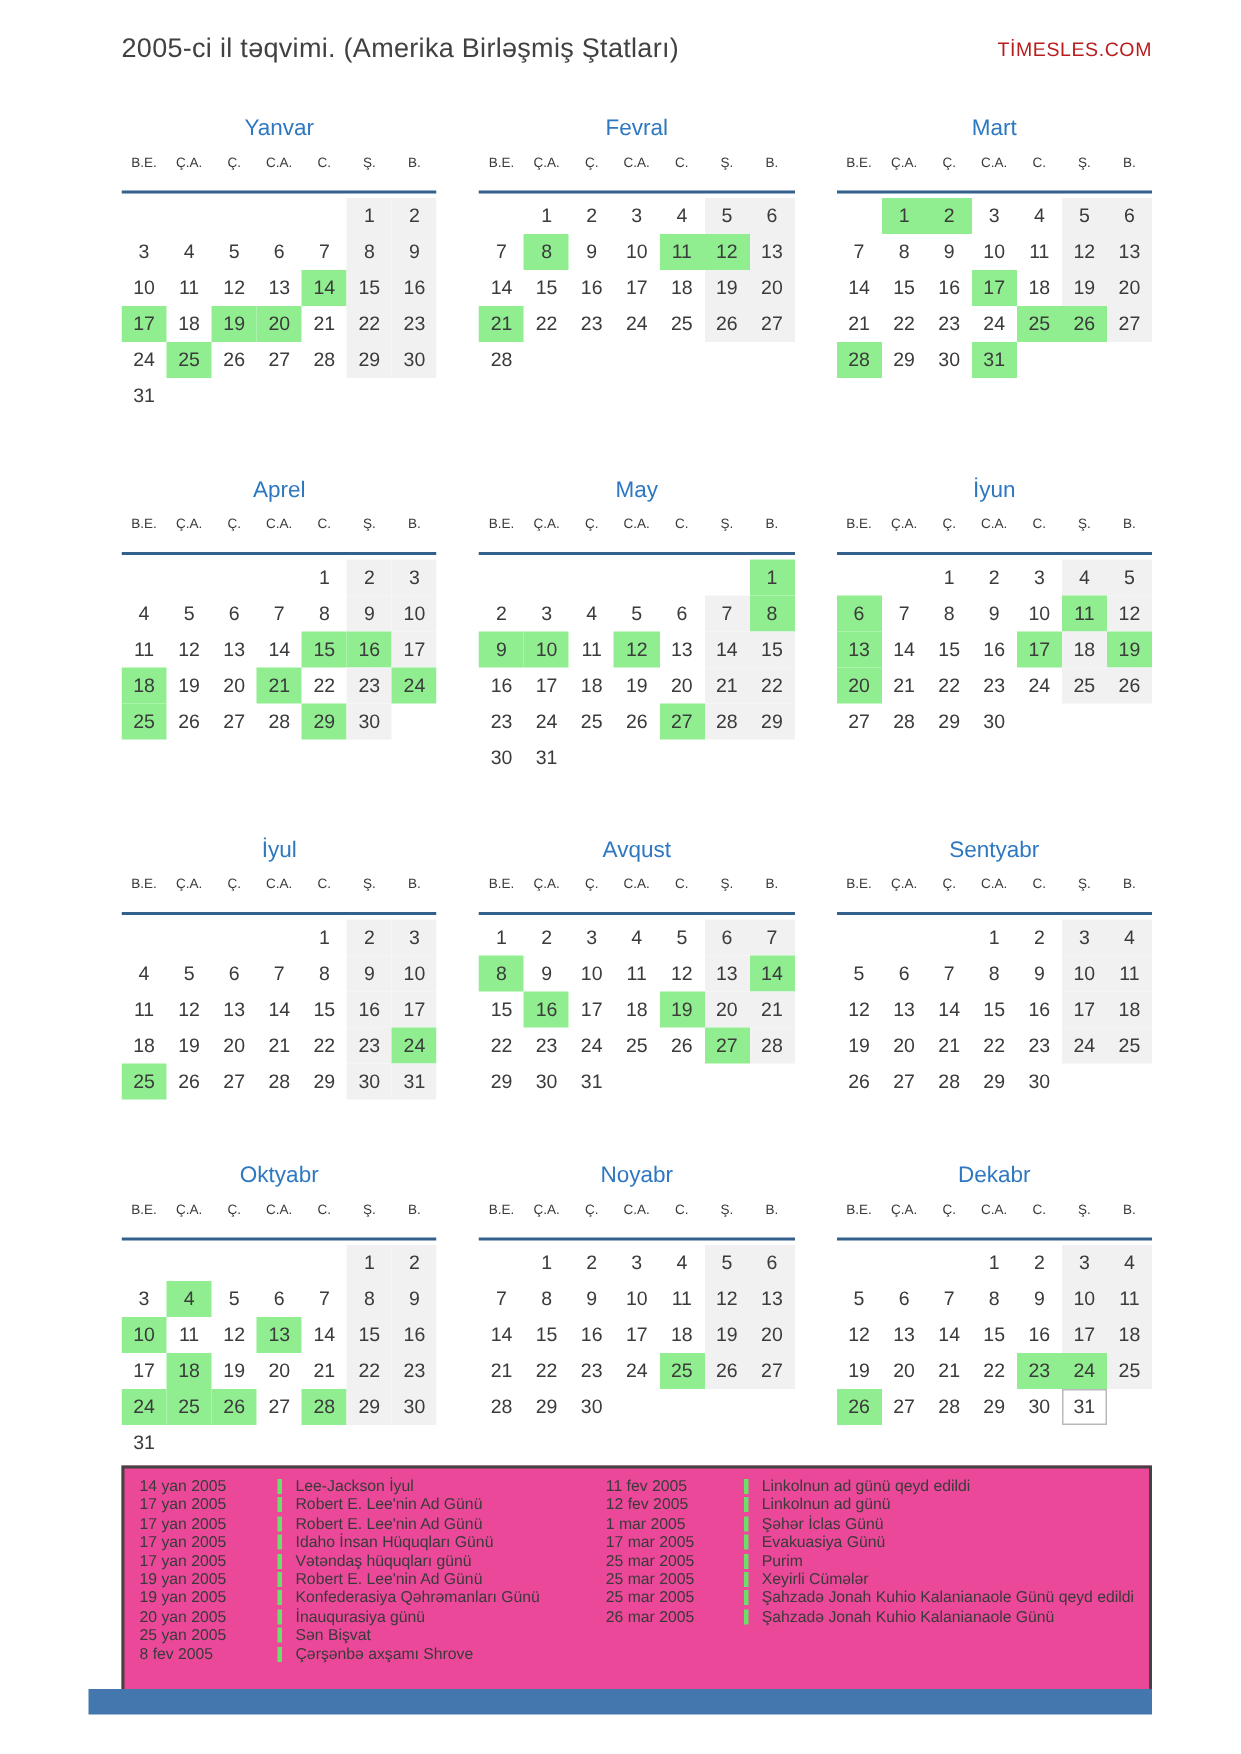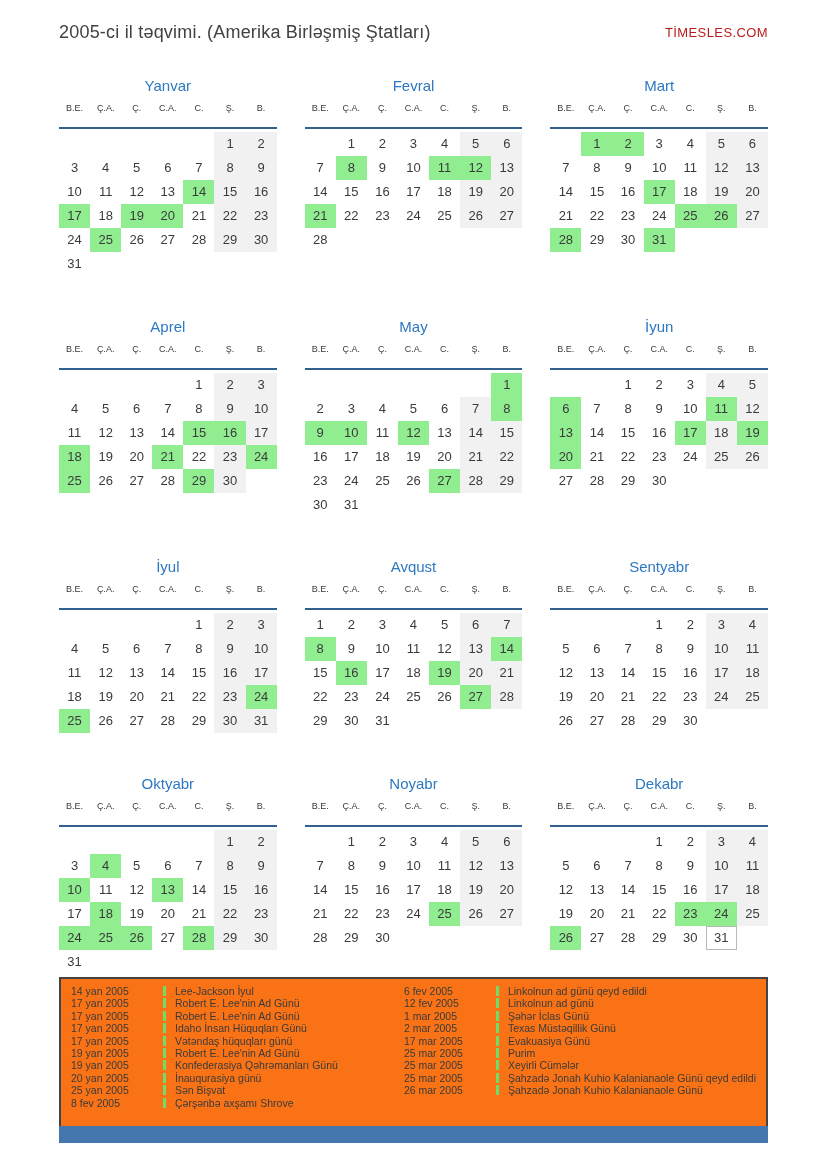--- a/index.html
+++ b/index.html
@@ -1,20 +1,20 @@
 <!DOCTYPE html>
 <html><head>
 <meta charset="utf-8">
 <style>
   html,body{margin:0;padding:0;background:#fff;}
   body{
     width:827px;height:1169px;position:relative;overflow:hidden;
     font-family:"Liberation Sans","DejaVu Sans",sans-serif;color:#3c3c3c;
   }
-  .page{padding:0 59px;}
+  .page{padding:0 59px;margin-left:22px;}
   .page-header{
     padding-top:22px;height:53px;display:flex;justify-content:space-between;align-items:flex-start;
   }
   .page-title{font-size:18px;font-weight:normal;color:#414141;margin:0;letter-spacing:.2px;}
   .site-link{font-size:13px;color:#b91c1c;text-decoration:none;letter-spacing:.4px;margin-top:3px;}
   .months-grid{
     display:grid;grid-template-columns:repeat(3,1fr);column-gap:12px;
     grid-template-rows:213px 212px 189px 204px;
     gap:28px;
   }
@@ -25,21 +25,21 @@
     font-size:9px;color:#3a3a3a;text-align:center;
     padding-bottom:14px;border-bottom:2px solid #33608d;
   }
   .weeks{margin-top:3px;}
   .week{display:grid;grid-template-columns:repeat(7,1fr);}
   .day{height:24px;line-height:24px;text-align:center;font-size:13px;color:#3b3b3b;}
   .day.weekend{background:#f1f1f1;}
   .day.hl{background:#90ee90;}
   .day.outline{background:#fff;box-shadow:inset 0 0 0 1px #b9b9b9;}
   .legend{
-    border:2px solid #434343;background:#f97316;
+    border:2px solid #434343;background:#ec4899;
     padding:6px 10px 20px;display:grid;grid-template-columns:1fr 1fr;column-gap:6px;
   }
   .legend-row{display:flex;align-items:flex-start;font-size:10.5px;line-height:12.4px;color:#3a3a3a;}
   .legend-date{width:92px;flex-shrink:0;}
   .legend-tick{width:3px;height:10px;background:#6ede6a;margin:1px 9px 0 0;flex-shrink:0;}
   .legend-name{white-space:nowrap;}
   .footer-bar{position:absolute;left:59px;width:709px;top:1126px;height:17px;background:#4477ae;}
 </style>
 </head>
 <body>
@@ -836,38 +836,33 @@
           <span class="legend-name">Sən Bişvat</span>
         </div>
         <div class="legend-row">
           <span class="legend-date">8 fev 2005</span>
           <span class="legend-tick"></span>
           <span class="legend-name">Çərşənbə axşamı Shrove</span>
         </div>
       </div>
     <div class="legend-col">
         <div class="legend-row">
-          <span class="legend-date">6 fev 2005</span>
+          <span class="legend-date">11 fev 2005</span>
           <span class="legend-tick"></span>
           <span class="legend-name">Linkolnun ad günü qeyd edildi</span>
         </div>
         <div class="legend-row">
           <span class="legend-date">12 fev 2005</span>
           <span class="legend-tick"></span>
           <span class="legend-name">Linkolnun ad günü</span>
         </div>
         <div class="legend-row">
           <span class="legend-date">1 mar 2005</span>
           <span class="legend-tick"></span>
           <span class="legend-name">Şəhər İclas Günü</span>
-        </div>
-        <div class="legend-row">
-          <span class="legend-date">2 mar 2005</span>
-          <span class="legend-tick"></span>
-          <span class="legend-name">Texas Müstəqillik Günü</span>
         </div>
         <div class="legend-row">
           <span class="legend-date">17 mar 2005</span>
           <span class="legend-tick"></span>
           <span class="legend-name">Evakuasiya Günü</span>
         </div>
         <div class="legend-row">
           <span class="legend-date">25 mar 2005</span>
           <span class="legend-tick"></span>
           <span class="legend-name">Purim</span>

